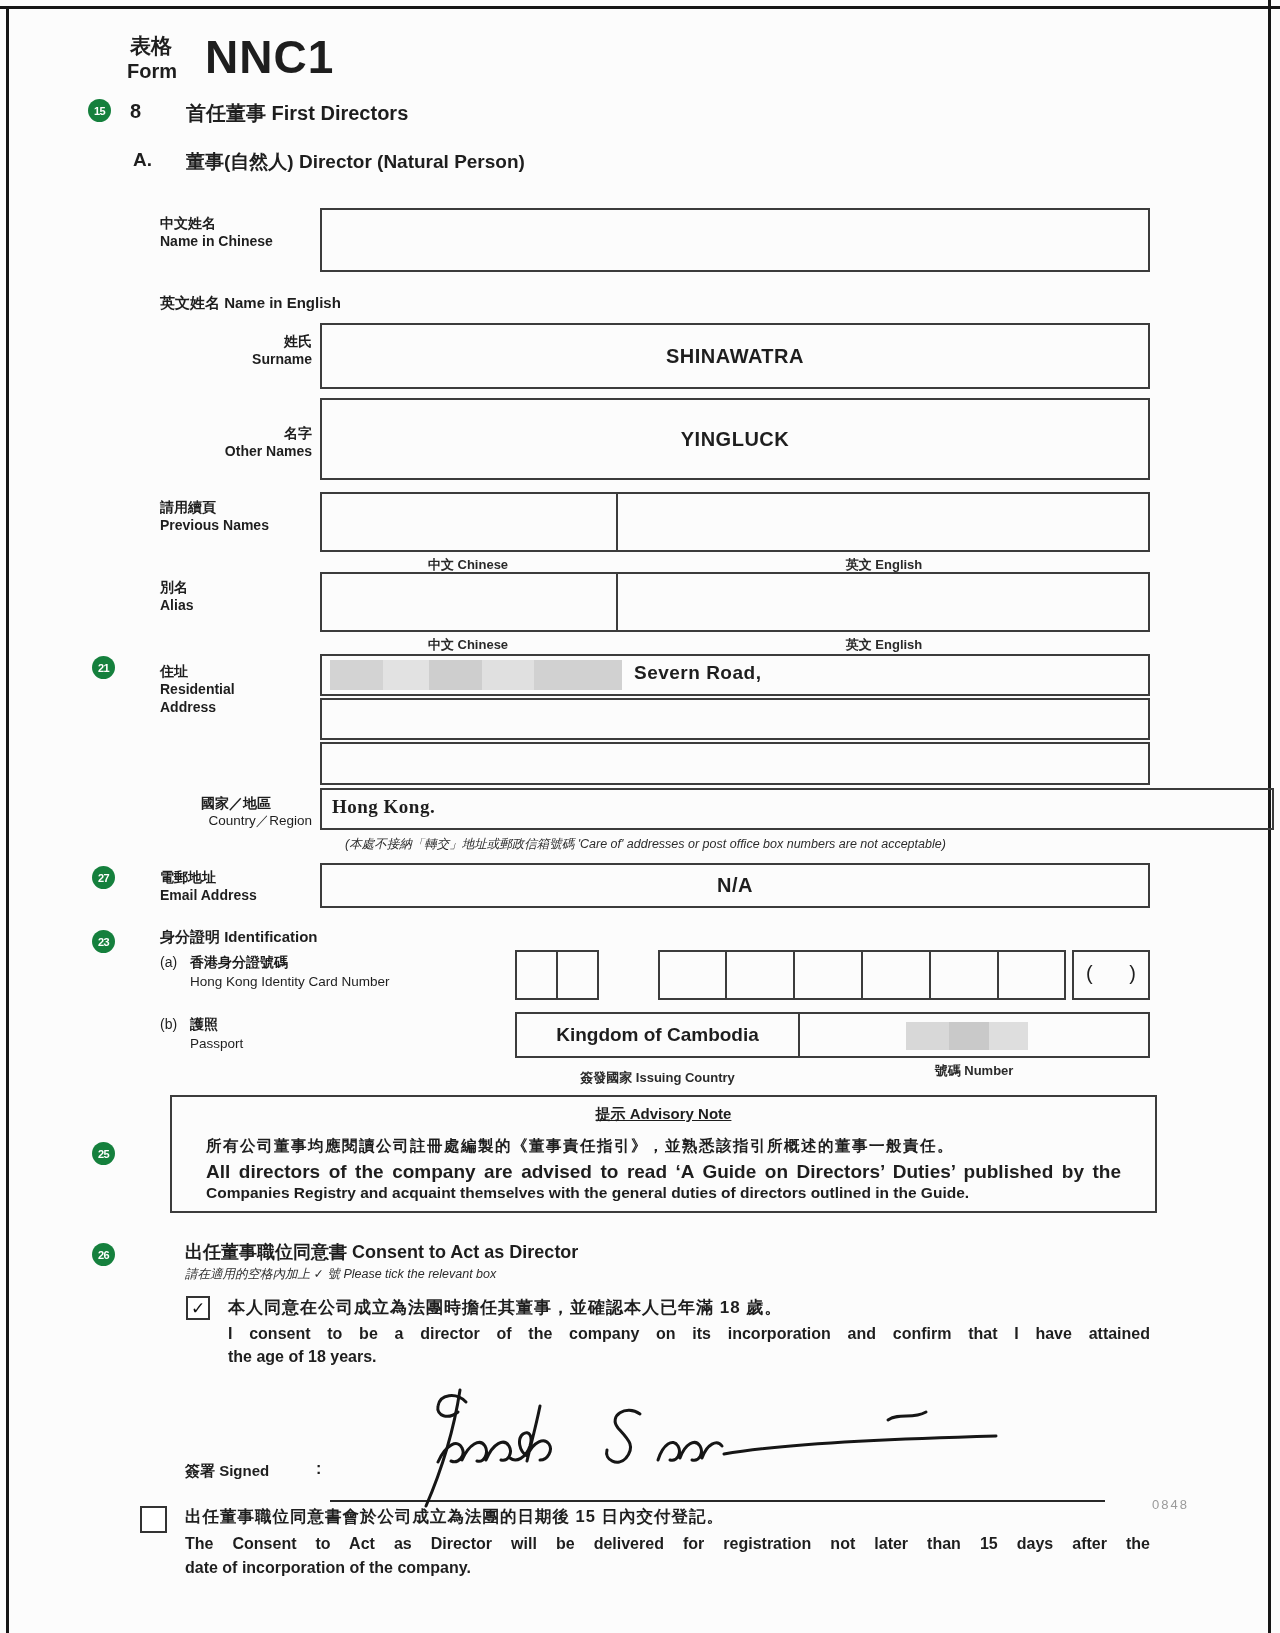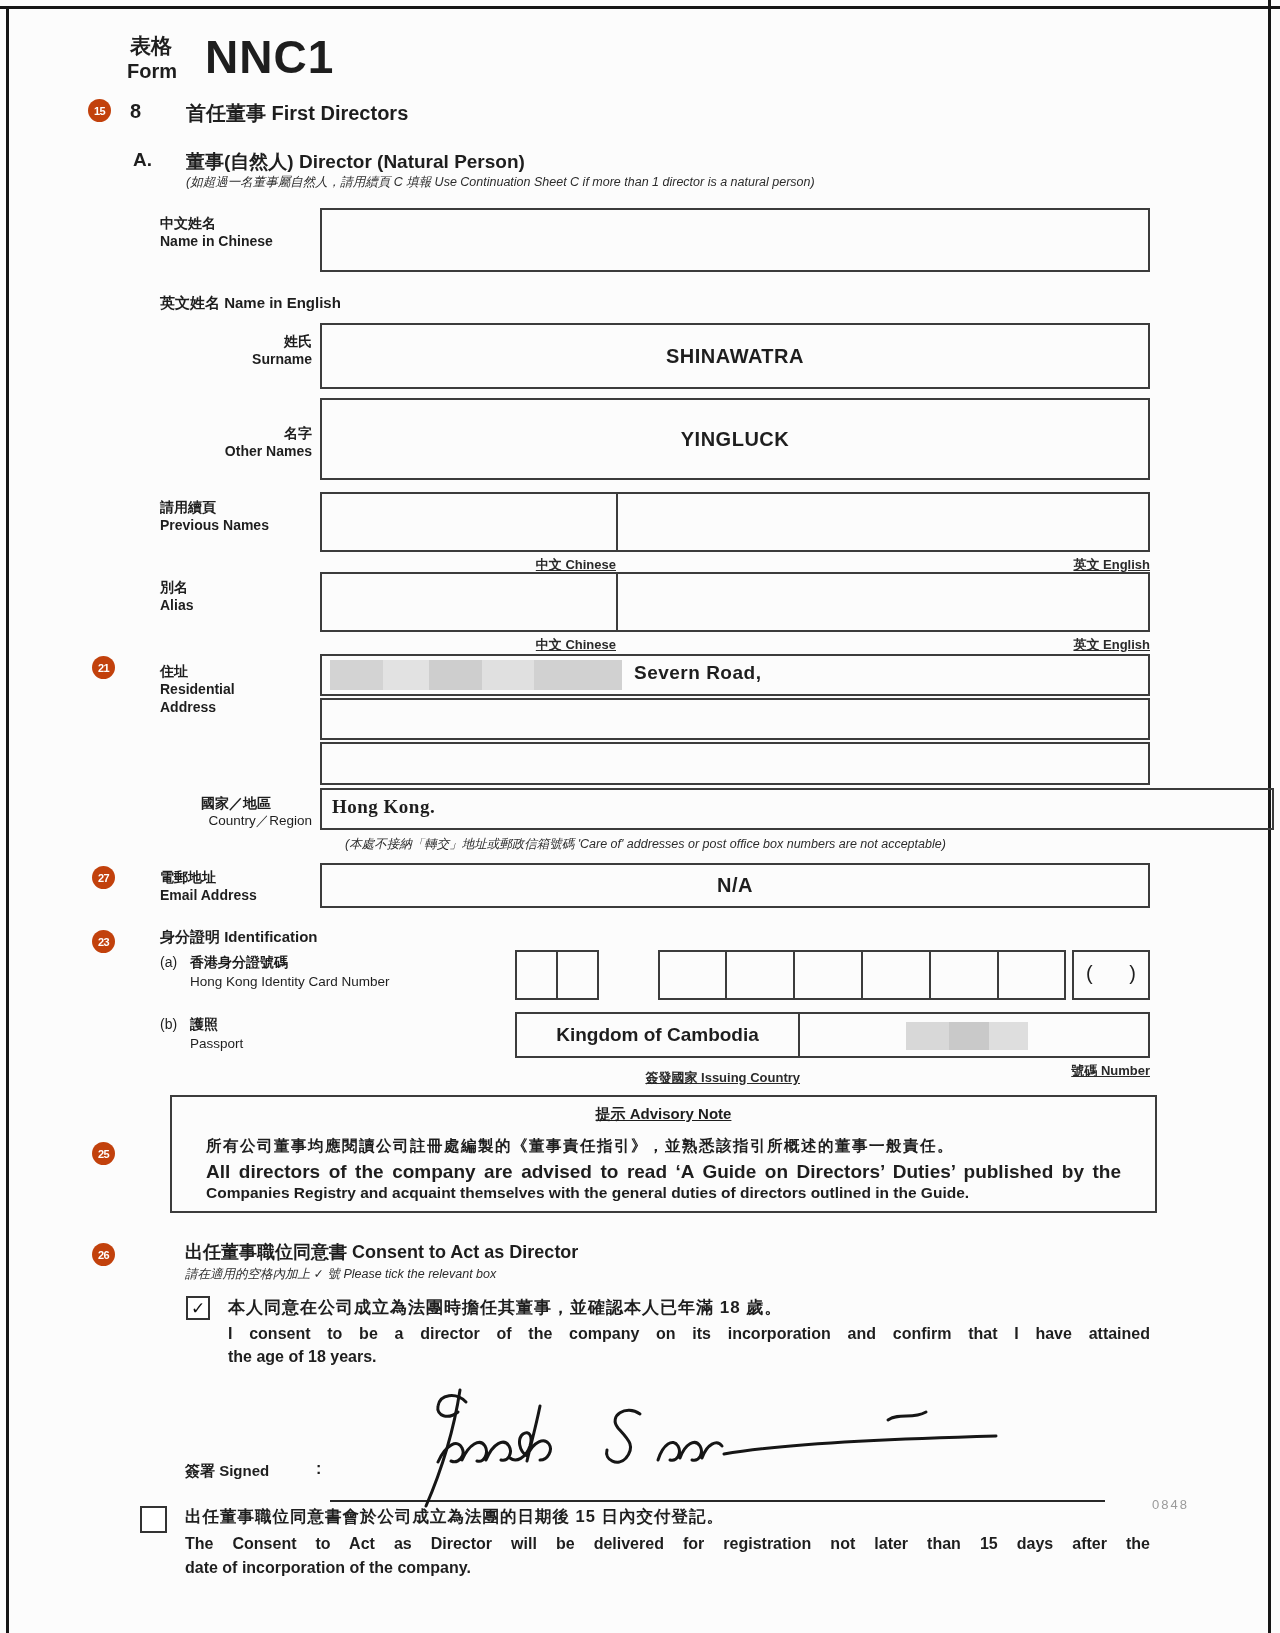--- a/index.html
+++ b/index.html
@@ -3,26 +3,26 @@
 <meta charset="utf-8">
 <style>
   html,body{margin:0;padding:0;background:#e9e9e9;}
   .page{position:relative;width:1280px;height:1633px;background:#fcfcfc;overflow:hidden;
         font-family:"Liberation Sans","DejaVu Sans",sans-serif;color:#1e1e1e;}
   .edge-top{position:absolute;left:0;top:6px;width:1280px;height:3px;background:#161616;}
   .edge-left{position:absolute;left:6px;top:6px;width:3px;height:1627px;background:#161616;}
   .edge-right{position:absolute;left:1268px;top:0;width:3px;height:1633px;background:#161616;}
   .abs{position:absolute;}
   .b{font-weight:bold;}
-  .badge{position:absolute;width:23px;height:23px;border-radius:50%;background:#c2410c;color:#fff;
+  .badge{position:absolute;width:23px;height:23px;border-radius:50%;background:#15803d;color:#fff;
          font-size:11px;font-weight:bold;display:flex;align-items:center;justify-content:center;letter-spacing:-0.5px;}
   .fbox{position:absolute;border:2px solid #3c3c3c;background:transparent;box-sizing:border-box;}
   .lbl{font-size:14px;font-weight:bold;line-height:18px;}
   .lbl-r{text-align:right;}
-  .cap{font-size:13px;font-weight:600;color:#2a2a2a;text-align:right;text-decoration:underline;}
+  .cap{font-size:13px;font-weight:600;color:#2a2a2a;text-align:center;}
   .val{font-weight:bold;font-size:20px;letter-spacing:0.5px;}
   .center{display:flex;align-items:center;justify-content:center;}
   .note{font-size:12.5px;font-style:italic;color:#2c2c2c;}
   .redact1{background:linear-gradient(90deg,#d3d3d3 0 18%,#e2e2e2 18% 34%,#cecece 34% 52%,#e0e0e0 52% 70%,#d1d1d1 70% 100%);}
   .redact2{background:linear-gradient(90deg,#d8d8d8 0 35%,#c9c9c9 35% 68%,#dedede 68% 100%);}
   .cellgrp{position:absolute;display:flex;}
   .cell{border:2px solid #3c3c3c;border-left-width:1px;border-right-width:1px;box-sizing:border-box;}
   .cell:first-child{border-left-width:2px;}
   .cell:last-child{border-right-width:2px;}
   .vline{position:absolute;width:2px;background:#3c3c3c;}
@@ -45,21 +45,20 @@
   <div class="abs b" style="left:130px;top:32px;font-size:21px;">表格</div>
   <div class="abs b" style="left:127px;top:60px;font-size:20px;">Form</div>
   <div class="abs b" style="left:205px;top:30px;font-size:46px;letter-spacing:1px;">NNC1</div>
 
   <div class="badge" style="left:88px;top:99px;">15</div>
   <div class="abs b" style="left:130px;top:100px;font-size:20px;">8</div>
   <div class="abs b" style="left:186px;top:100px;font-size:20px;">首任董事 First Directors</div>
 
   <div class="abs b" style="left:133px;top:149px;font-size:19px;">A.</div>
   <div class="abs b" style="left:186px;top:149px;font-size:19px;">董事(自然人) Director (Natural Person)</div>
-  <div class="abs note" style="left:186px;top:174px;width:990px;">(如超過一名董事屬自然人，請用續頁 C 填報  Use Continuation Sheet C if more than 1 director is a natural person)</div>
 
   <div class="abs lbl" style="left:160px;top:214px;">中文姓名</div>
   <div class="abs lbl" style="left:160px;top:232px;">Name in Chinese</div>
   <div class="fbox" style="left:320px;top:208px;width:830px;height:64px;"></div>
 
   <div class="abs b" style="left:160px;top:294px;font-size:15px;">英文姓名 Name in English</div>
 
   <div class="abs lbl lbl-r" style="left:160px;top:332px;width:152px;">姓氏</div>
   <div class="abs lbl lbl-r" style="left:160px;top:350px;width:152px;">Surname</div>
   <div class="fbox center" style="left:320px;top:323px;width:830px;height:66px;">

